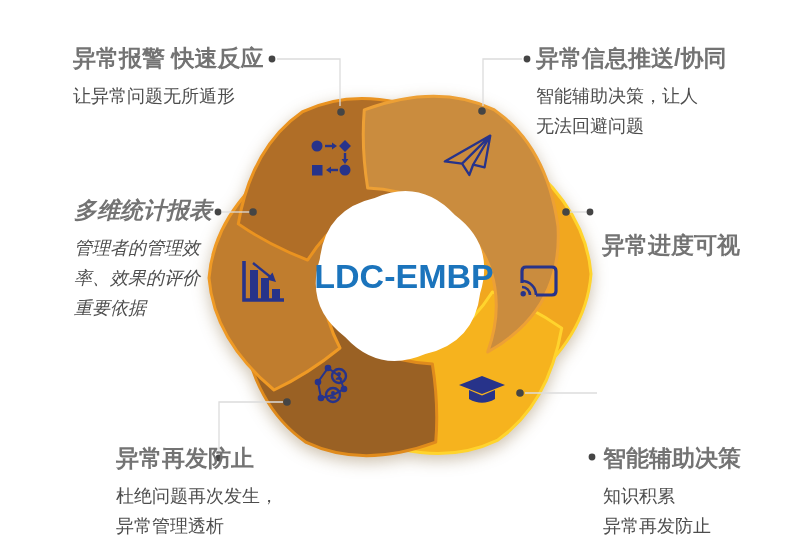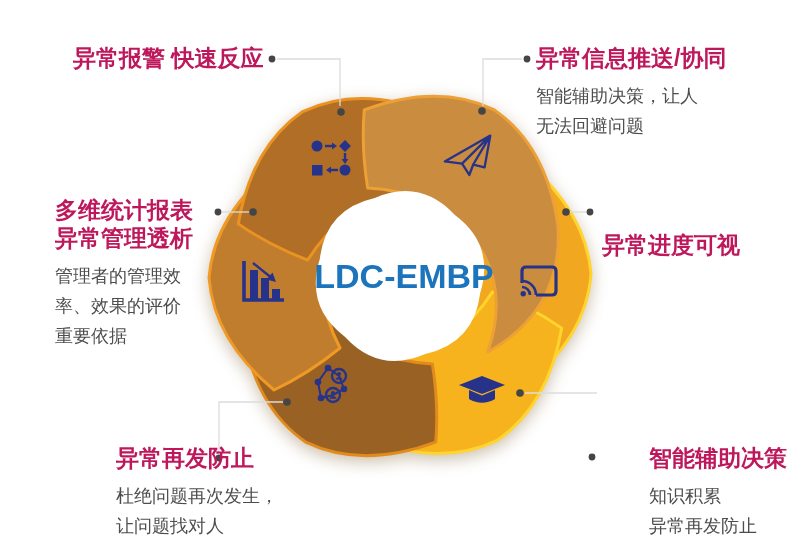--- a/index.html
+++ b/index.html
@@ -1,28 +1,28 @@
 <!DOCTYPE html>
 <html><head>
 <meta charset="utf-8">
 <style>
   html,body{margin:0;padding:0;background:#ffffff;}
   .stage{position:relative;width:792px;height:559px;background:#ffffff;overflow:hidden;
          font-family:"Liberation Sans",sans-serif;}
   .diagram-svg{position:absolute;left:0;top:0;z-index:1;}
   .feature{position:absolute;z-index:2;}
-  .feature .title{display:block;color:#be185d;font-weight:700;font-size:23px;line-height:28px;white-space:nowrap;}
+  .feature .title{display:block;color:#737373;font-weight:700;font-size:23px;line-height:28px;white-space:nowrap;}
   .feature .desc{display:block;color:#4d4d4d;font-size:18px;line-height:30px;white-space:nowrap;}
   .feature .desc-wrap{margin-top:9px;}
   .f-tl{left:73px;top:44px;}
   .f-tr{left:536px;top:44px;}
-  .f-ml{left:55px;top:196px;}
+  .f-ml{left:74px;top:196px;font-style:italic;}
   .f-mr{left:602px;top:199px;margin-top:32px;}
   .f-bl{left:70px;top:444px;margin-left:46px;}
-  .f-br{left:603px;top:444px;margin-left:46px;}
+  .f-br{left:603px;top:444px;}
   .blades{filter:drop-shadow(0 5px 8px rgba(95,60,0,0.32));}
   .center-label{font-family:"Liberation Sans",sans-serif;font-weight:700;font-size:34px;fill:#1b74bc;}
 </style>
 </head>
 <body>
 
 <div class="stage">
 
   <svg class="diagram-svg" width="792" height="559" viewBox="0 0 792 559">
 
@@ -122,49 +122,51 @@
       <circle cx="219" cy="458" r="3.4" stroke="none"></circle>
 
       <path d="M 525,393 H 597" fill="none"></path>
       <circle cx="520" cy="393" r="3.8" stroke="none"></circle>
       <circle cx="592" cy="457" r="3.4" stroke="none"></circle>
     </g>
   </svg>
 
   <div class="feature f-tl">
     <span class="title">异常报警 快速反应</span>
+    <div class="desc-wrap">
+      <span class="desc">让异常问题无所遁形</span>
+    </div>
   </div>
 
   <div class="feature f-tr">
     <span class="title">异常信息推送/协同</span>
     <div class="desc-wrap">
       <span class="desc">智能辅助决策，让人</span>
       <span class="desc">无法回避问题</span>
     </div>
   </div>
 
   <div class="feature f-ml">
     <span class="title">多维统计报表</span>
-    <span class="title">异常管理透析</span>
     <div class="desc-wrap">
       <span class="desc">管理者的管理效</span>
       <span class="desc">率、效果的评价</span>
       <span class="desc">重要依据</span>
     </div>
   </div>
 
   <div class="feature f-mr">
     <span class="title">异常进度可视</span>
   </div>
 
   <div class="feature f-bl">
     <span class="title">异常再发防止</span>
     <div class="desc-wrap">
       <span class="desc">杜绝问题再次发生，</span>
-      <span class="desc">让问题找对人</span>
+      <span class="desc">异常管理透析</span>
     </div>
   </div>
 
   <div class="feature f-br">
     <span class="title">智能辅助决策</span>
     <div class="desc-wrap">
       <span class="desc">知识积累</span>
       <span class="desc">异常再发防止</span>
     </div>
   </div>

